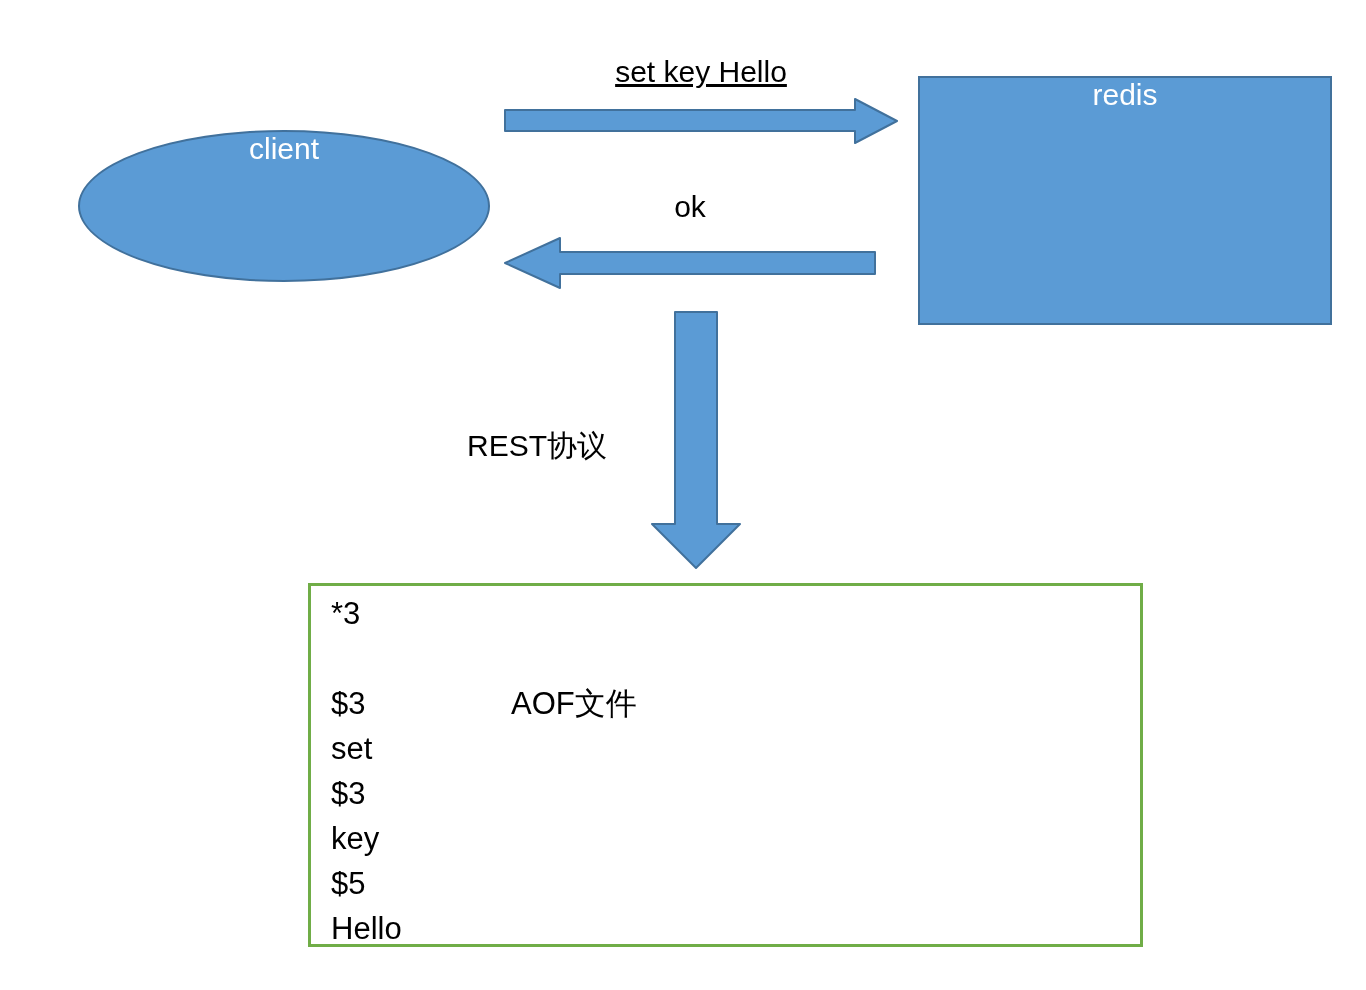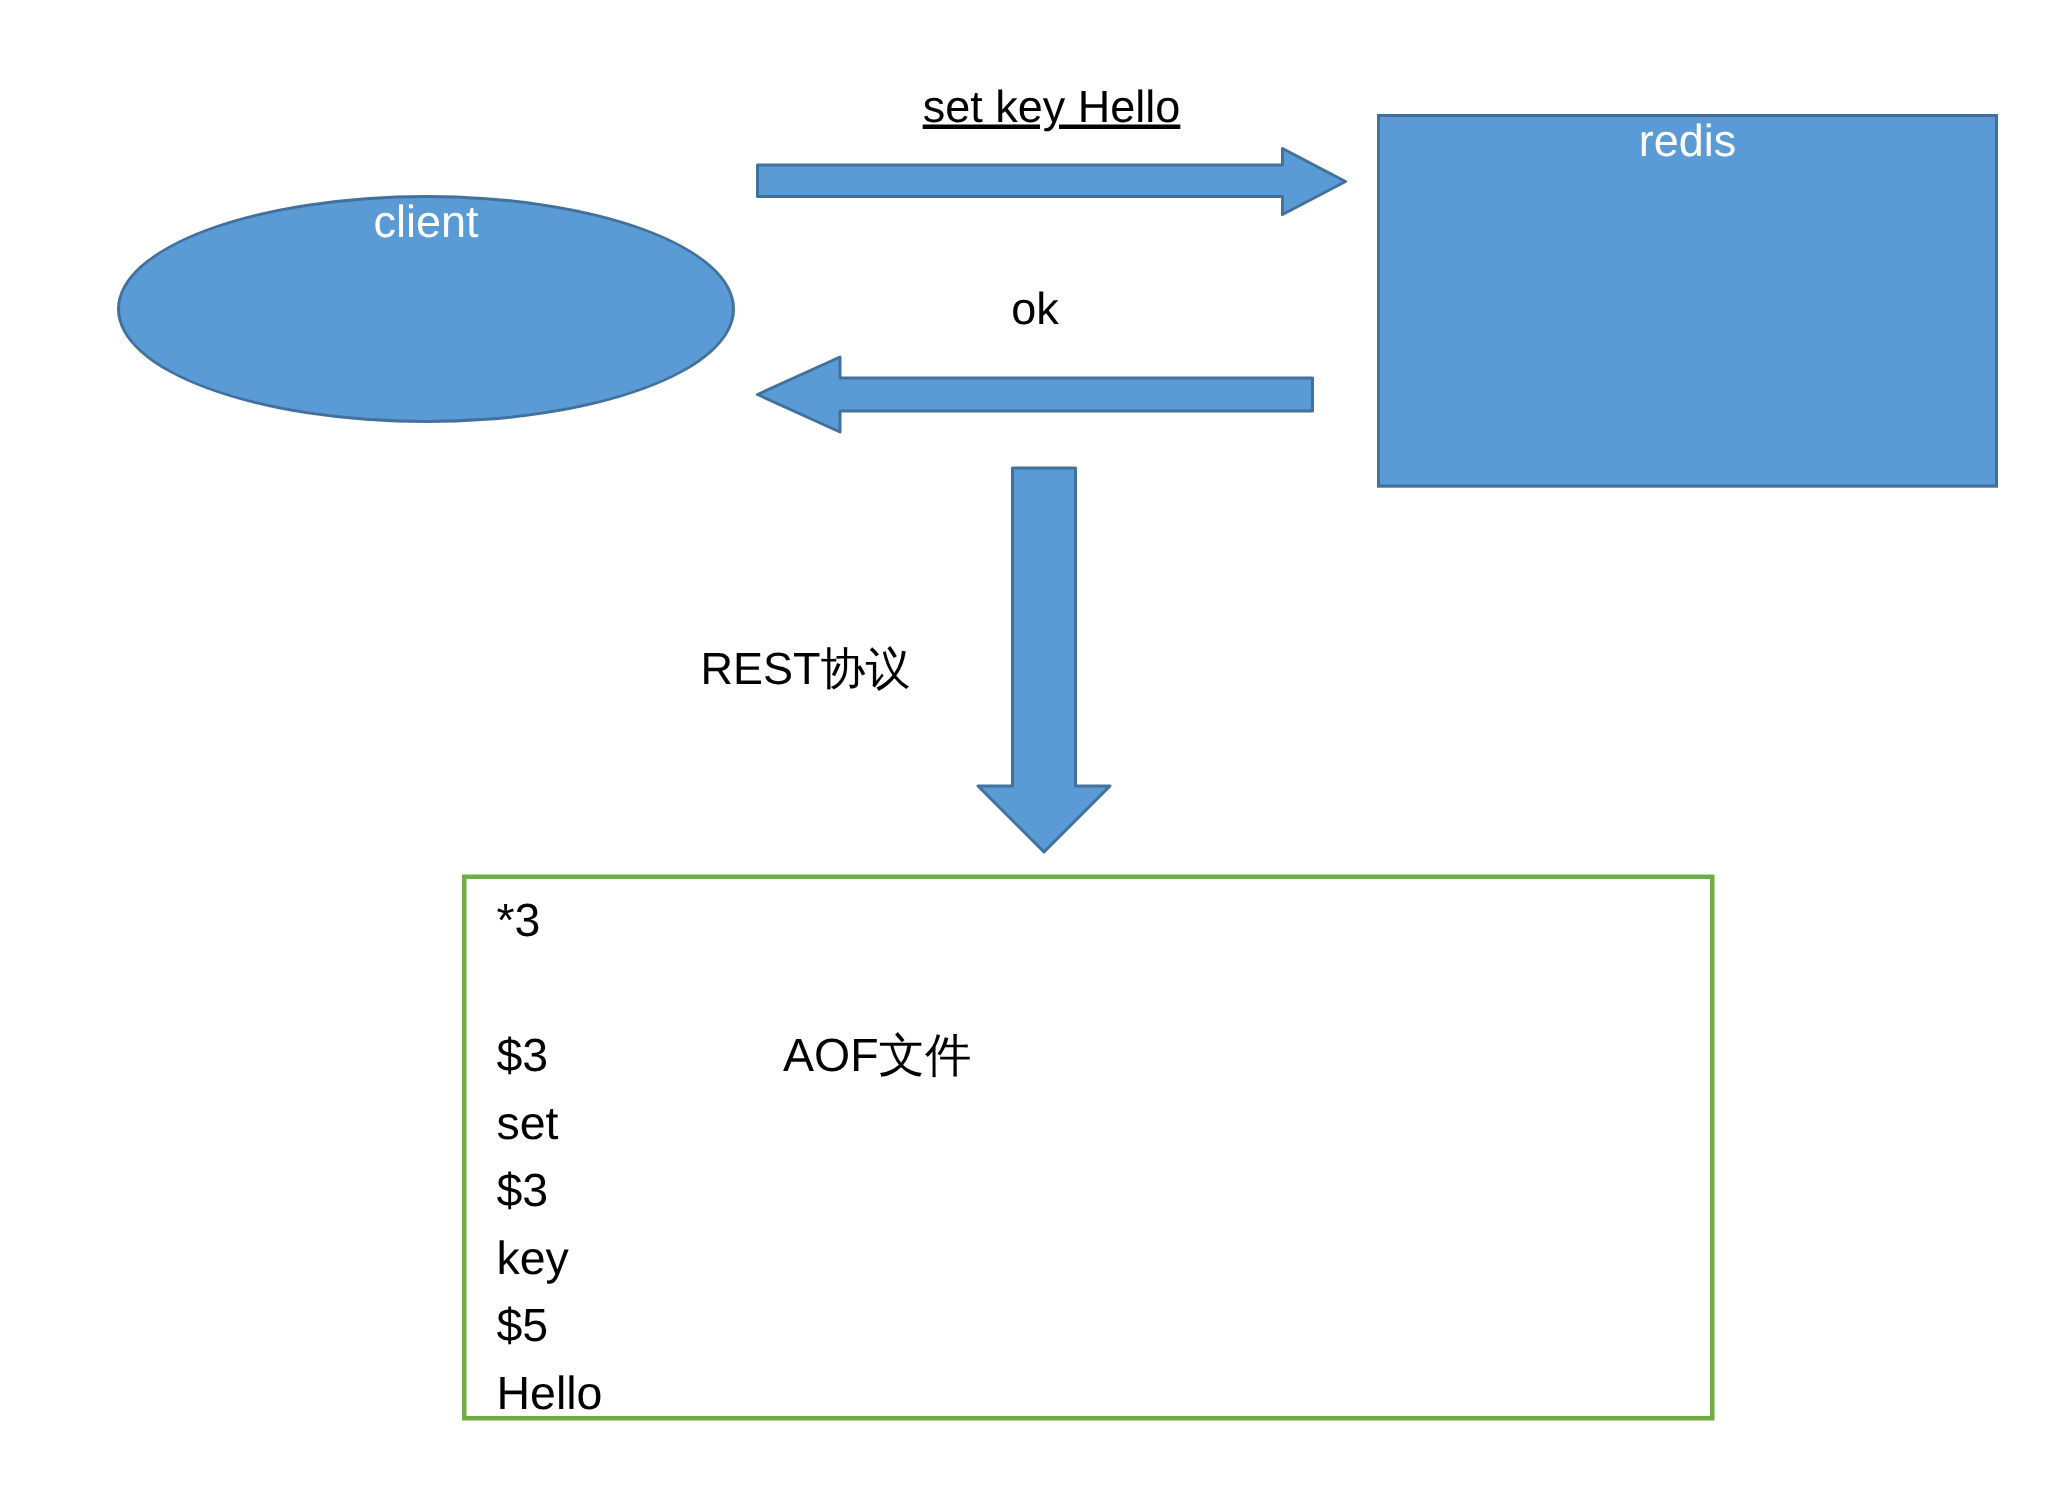--- a/index.html
+++ b/index.html
@@ -86,21 +86,20 @@
     white-space: pre;
   }
   .aof-title {
     position: absolute;
     left: 200px; top: 95px;
     height: 45px;
     line-height: 45px;
     font-size: 31px;
     color: var(--text-dark);
     white-space: nowrap;
-    margin-left: 11px;
   }
 </style>
 </head>
 <body>
 
 <div class="canvas">
 
   <svg class="arrow-layer" viewBox="0 0 1366 990" xmlns="http://www.w3.org/2000/svg" aria-hidden="true">
     <polygon points="505,110 855,110 855,99 897,121 855,143 855,131 505,131" fill="var(--shape-fill)" stroke="var(--shape-border)" stroke-width="2" stroke-linejoin="round"></polygon>
     <polygon points="505,263 560,238 560,252 875,252 875,274 560,274 560,288" fill="var(--shape-fill)" stroke="var(--shape-border)" stroke-width="2" stroke-linejoin="round"></polygon>

